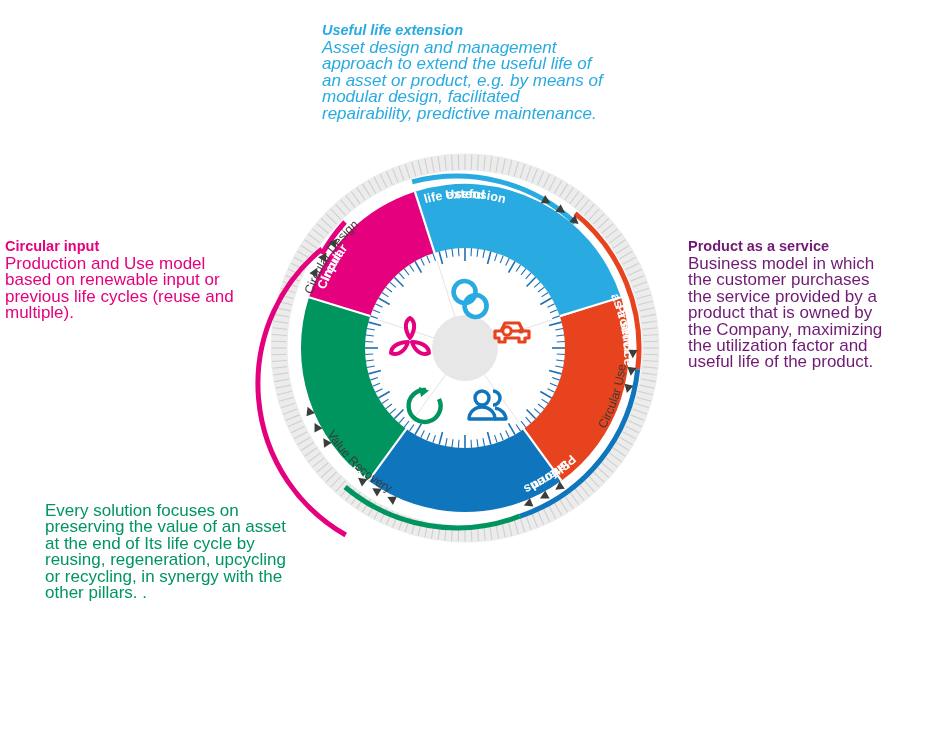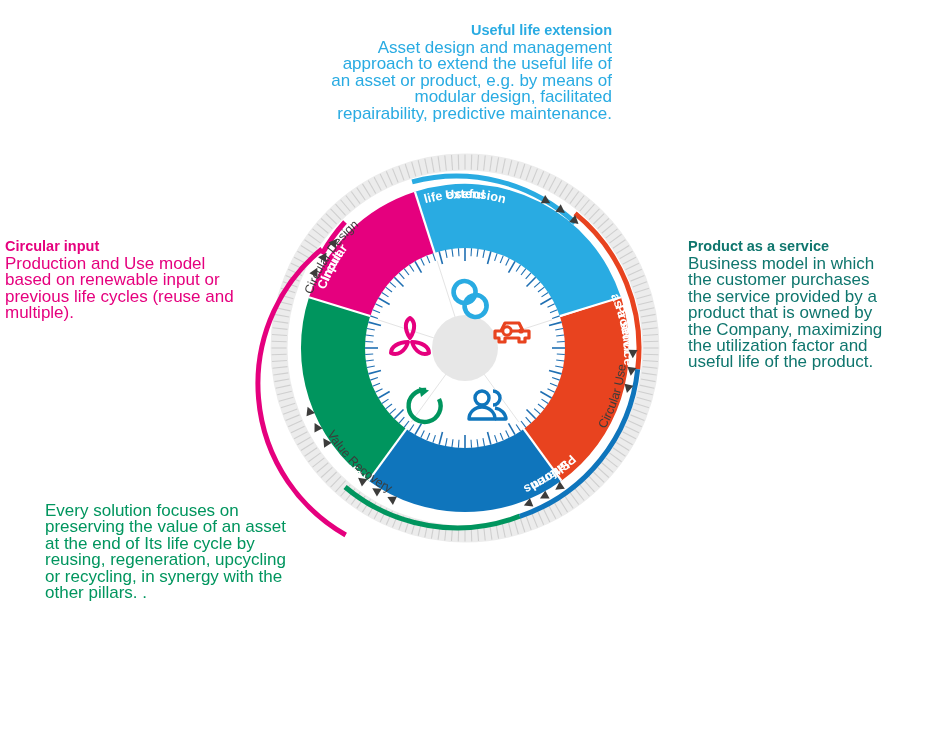--- a/index.html
+++ b/index.html
@@ -9,21 +9,21 @@
     font-family:"Liberation Sans", sans-serif;
     position:relative;
     overflow:hidden;
   }
   #wheel{position:absolute;left:0;top:0;}
   .callout{position:absolute;}
   .callout .ttl{font-weight:bold;font-size:14.5px;line-height:17px;margin-bottom:1px;}
   .callout .body{font-size:17px;line-height:16.4px;}
   .right{text-align:left;}
   .left{text-align:left;}
-  .center{text-align:right;}
+  .center{text-align:left;font-style:italic;}
 
   #co-useful{left:322px;top:22px;width:290px;}
   #co-input{left:5px;top:238px;width:230px;}
   #co-newlife{left:45px;top:503px;width:255px;}
   #co-paas{left:688px;top:238px;width:205px;}
   #co-shared{left:628px;top:500px;width:230px;}
 </style>
 </head>
 <body>
 
@@ -479,19 +479,19 @@
 
 <div class="callout left" id="co-input" style="color: rgb(229, 0, 126);">
   <div class="ttl">Circular input</div>
   <div class="body">Production and Use model based on renewable input or previous life cycles (reuse and multiple).</div>
 </div>
 
 <div class="callout left" id="co-newlife" style="color: rgb(0, 149, 94);">
   <div class="body">Every solution focuses on preserving the value of an asset at the end of Its life cycle by reusing, regeneration, upcycling or recycling, in synergy with the other pillars. .</div>
 </div>
 
-<div class="callout right" id="co-paas" style="color: #0f766e;">
+<div class="callout right" id="co-paas" style="color: #701a75;">
   <div class="ttl">Product as a service</div>
   <div class="body">Business model in which the customer purchases the service provided by a product that is owned by the Company, maximizing the utilization factor and useful life of the product.</div>
 </div>
 
 <div class="callout right" id="co-shared" style="color: rgb(15, 117, 188);">
 </div>
 
 </body></html>

